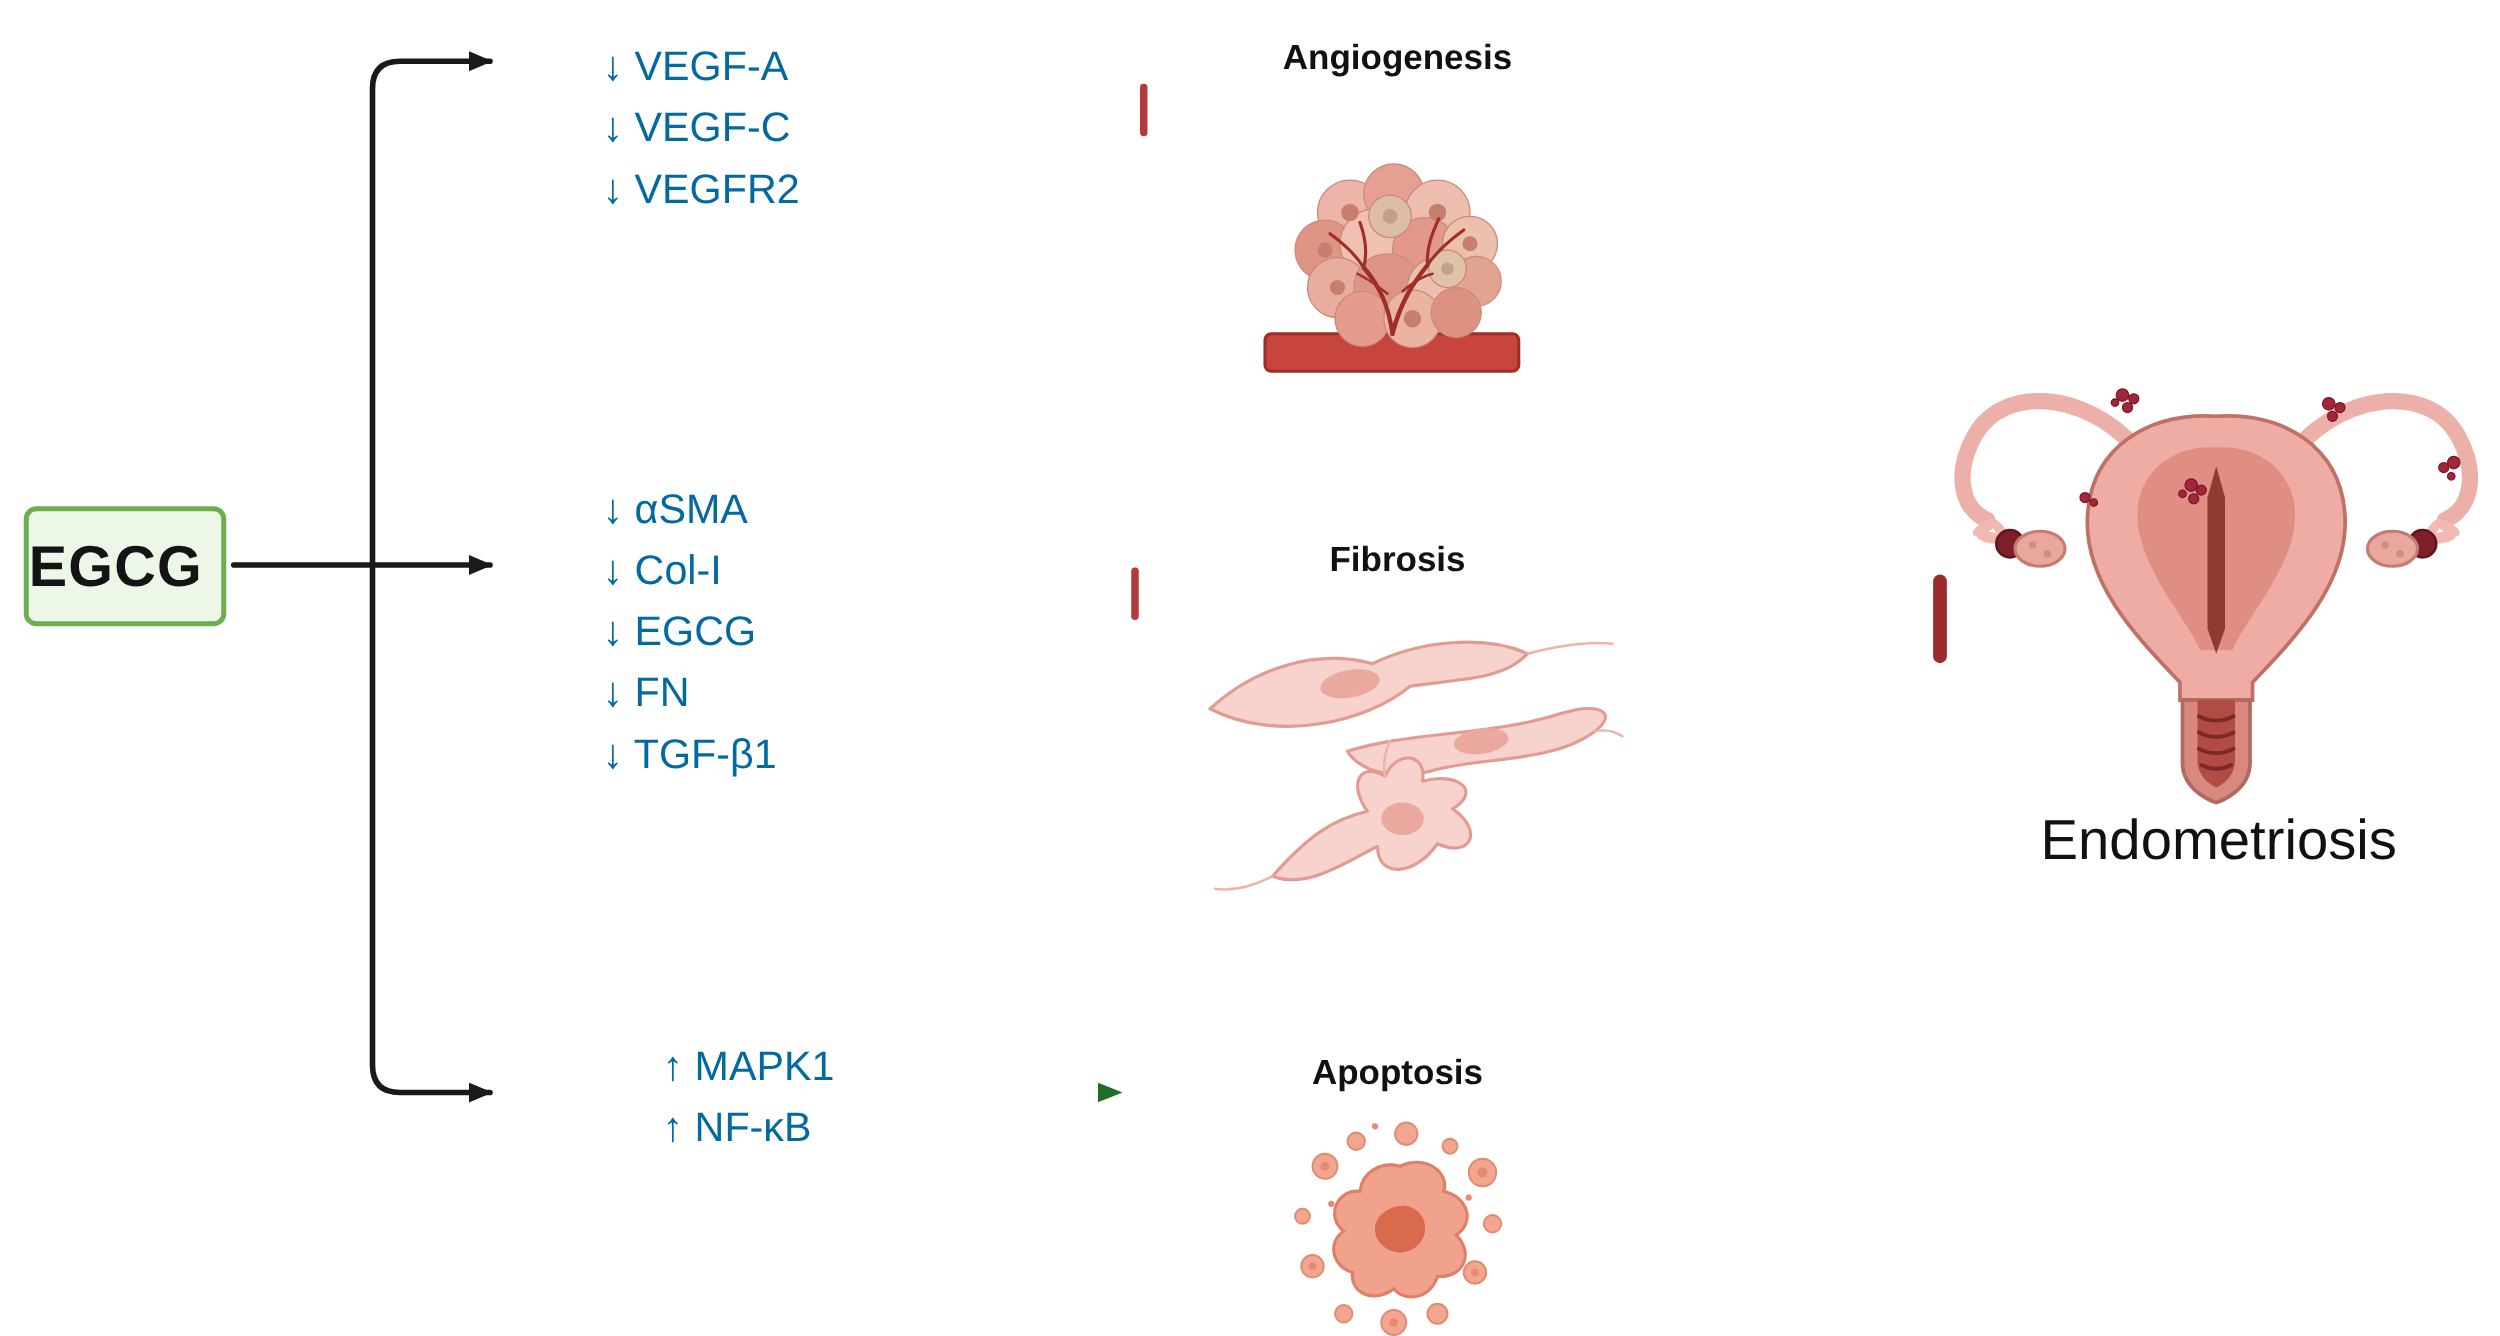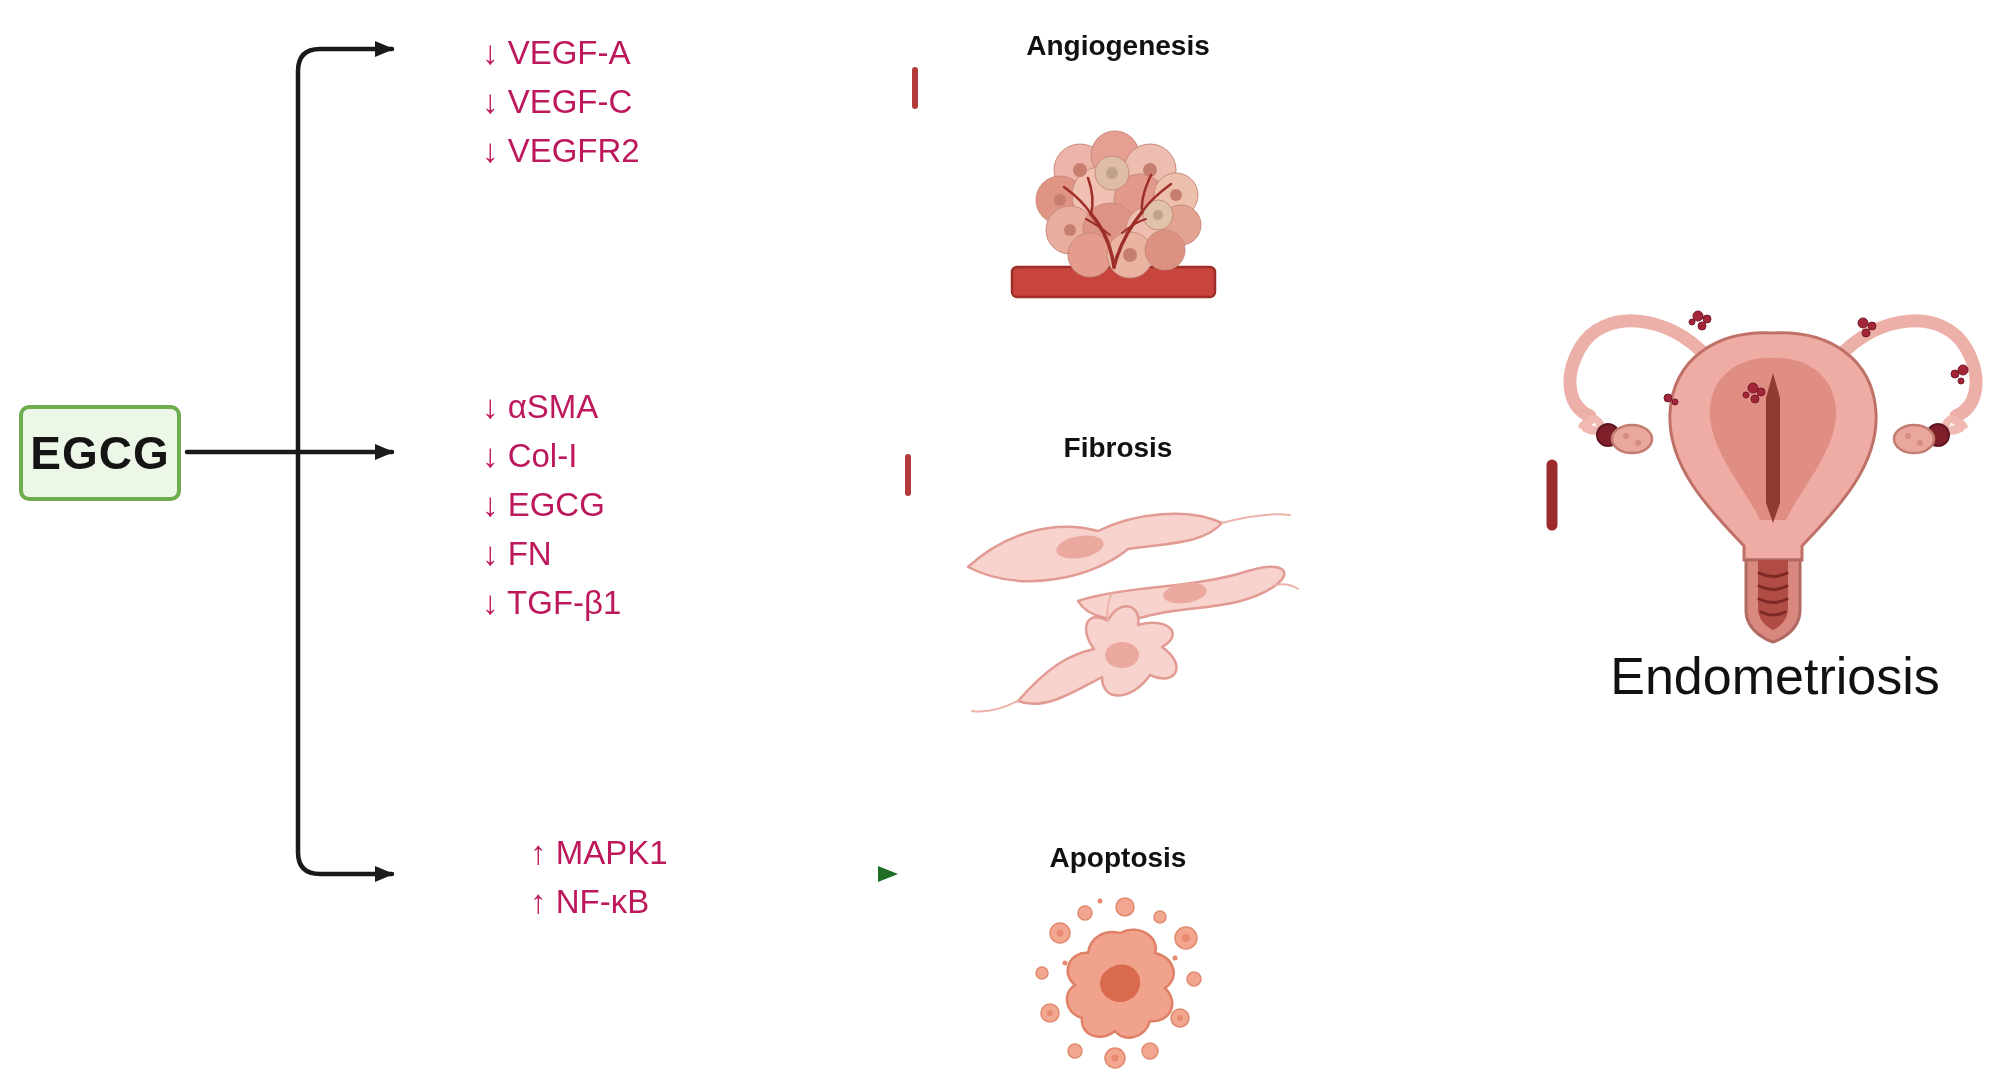--- a/index.html
+++ b/index.html
@@ -6,41 +6,41 @@
   .canvas {
     position:relative; width:2000px; height:1069px; background:#ffffff;
     font-family:"Liberation Sans", sans-serif; overflow:hidden;
   }
   .layer { position:absolute; left:0; top:0; }
 
   .egcg-box {
     position:absolute; left:19px; top:405px; width:162px; height:96px;
     box-sizing:border-box; border:4px solid var(--egcg_border,#6fae4f);
     background:var(--egcg_bg,#edf7e7); border-radius:10px;
-    display:flex; align-items:center; justify-content:center;
+    display:flex; align-items:center; justify-content:flex-start;
     font-size:46px; font-weight:bold; color:#141414; letter-spacing:1px;
   }
 
-  .gene-list { position:absolute; font-size:33px; color:#be185d; line-height:49px; }
+  .gene-list { position:absolute; font-size:33px; color:#0369a1; line-height:49px; }
   .gene-list .gene { white-space:pre; }
   .list-0 { left:482px; top:28px; }
   .list-1 { left:482px; top:382px; }
   .list-2 { left:482px; top:828px;margin-left:48px; }
 
   .target-label {
     position:absolute; width:320px; text-align:center;
     font-size:28px; font-weight:bold; color:#111;
   }
   .t-0 { left:958px; top:30px; }
   .t-1 { left:958px; top:432px; }
   .t-2 { left:958px; top:842px; }
 
   .outcome-label {
     position:absolute; left:1550px; top:646px; width:450px;
-    text-align:center; font-size:52px; color:#111;
+    text-align:center; font-size:45px; color:#111;
   }
 
   svg { display:block; }
 </style>
 </head>
 <body>
 
 <div class="canvas">
 
   <svg class="layer" width="2000" height="1069" viewBox="0 0 2000 1069">

